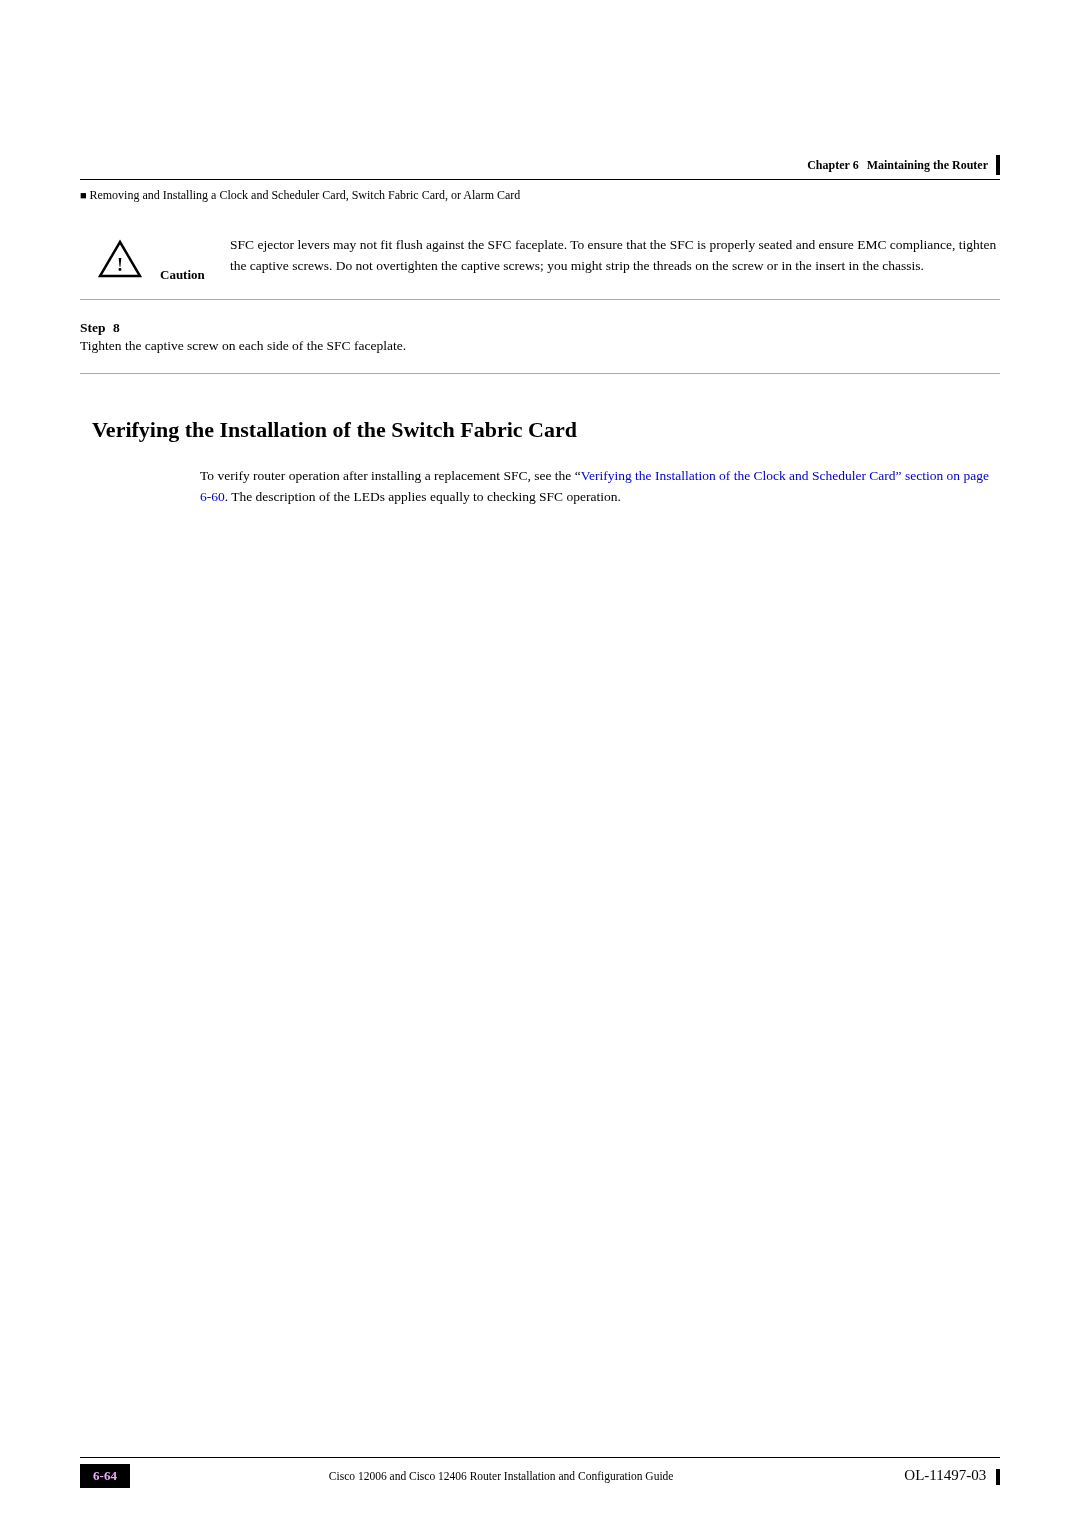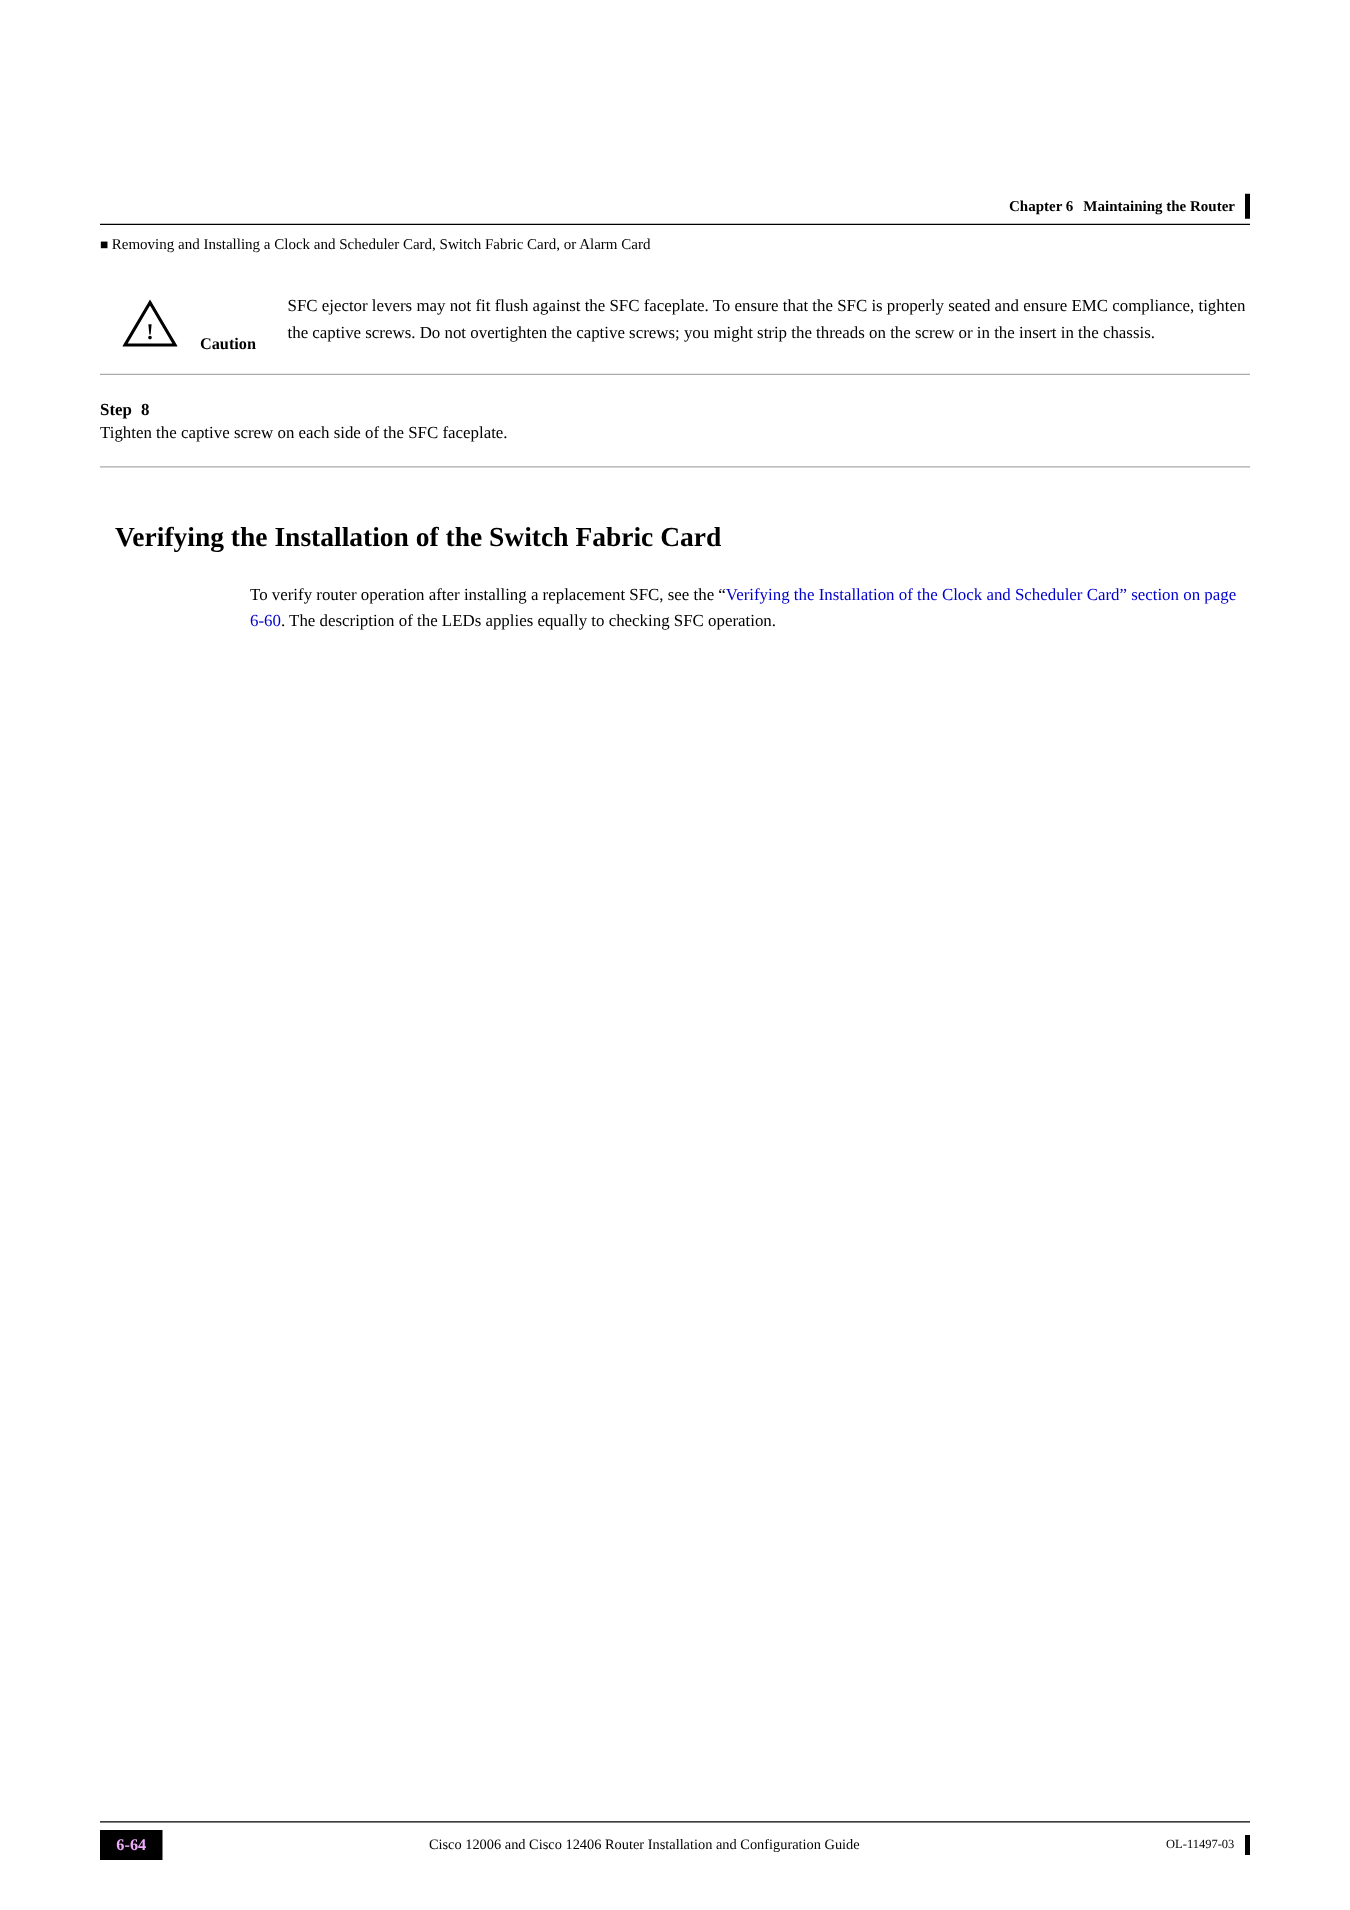--- a/index.html
+++ b/index.html
@@ -199,21 +199,21 @@
     }
 
     .footer-doc-title {
       font-size: 11.5px;
       text-align: center;
       flex: 1;
       padding: 0 20px;
     }
 
     .footer-doc-num {
-      font-size: 10px;
+      font-size: 15px;
       text-align: right;
       margin-left: 32px;
     }
 
     .footer-doc-num-bar {
       display: inline-block;
       width: 4px;
       height: 16px;
       background: #000;
       margin-left: 6px;

